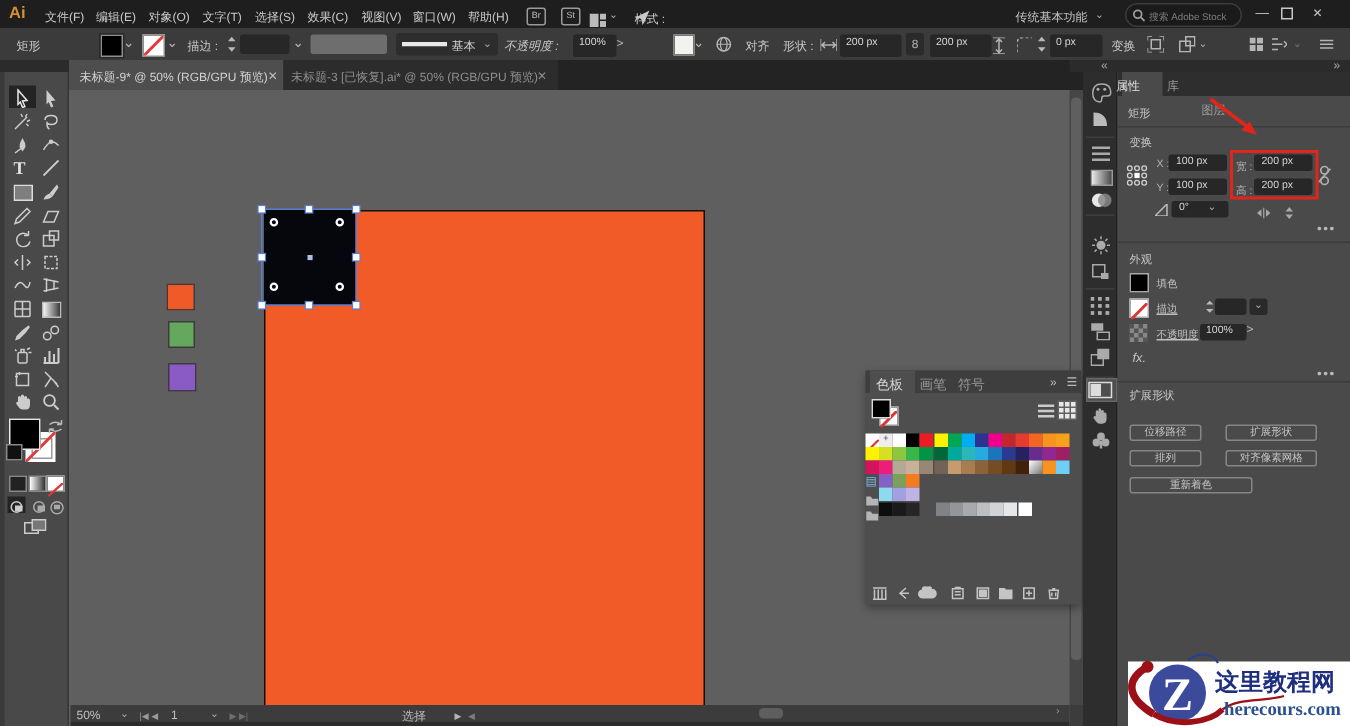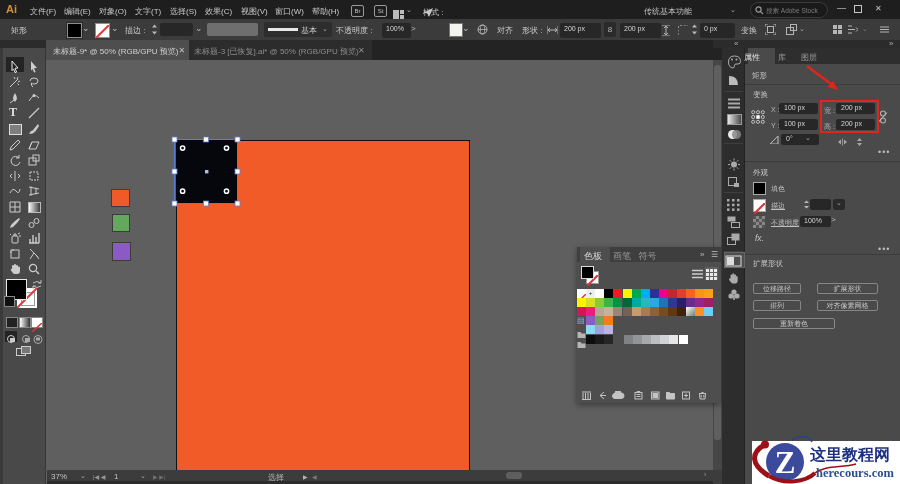--- a/index.html
+++ b/index.html
@@ -33,21 +33,21 @@
       <rect x="7" y="0" width="4" height="4" fill="#bbb"></rect>
       <rect x="7" y="5" width="4" height="4" fill="#bbb"></rect>
     </svg>
 </div>
 <div class="abs" style="left:406px;top:6px;color:#aaa;font-size:7px;">⌄</div>
 <div class="abs" style="left:422px;top:4px;width:12px;height:11px;">
 <svg width="12" height="11">
       <path d="M1 6 L11 1 L7 10 L5 6 Z" fill="#c8c8c8"></path>
     </svg>
 </div>
-<div class="abs" style="left:644px;top:6px;color:#c4c4c4;font-size:8px;">传统基本功能</div>
+<div class="abs" style="left:677px;top:6px;color:#c4c4c4;font-size:8px;">传统基本功能</div>
 <div class="abs" style="left:730px;top:6px;color:#aaa;font-size:7px;">⌄</div>
 <div class="abs" style="left:750px;top:2px;width:76px;height:14px;background:#1a1a1a;border:1px solid #3a3a3a;border-radius:8px;">
   <svg class="abs" style="left:4px;top:3px;" width="9" height="9">
       <circle cx="3.5" cy="3.5" r="2.6" fill="none" stroke="#999" stroke-width="1.2"></circle>
       <line x1="5.6" y1="5.6" x2="8" y2="8" stroke="#999" stroke-width="1.2"></line>
     </svg>
   <span class="abs" style="left:15px;top:3.5px;color:#7d7d7d;font-size:6.5px;white-space:nowrap;">搜索 Adobe Stock</span>
 </div>
 <div class="abs" style="left:837px;top:3px;color:#c8c8c8;font-size:9px;">—</div>
 <div class="abs" style="left:854px;top:5px;width:6px;height:6px;border:1px solid #c8c8c8;"></div>
@@ -72,21 +72,21 @@
 <div class="abs well" style="left:160px;top:23px;width:33px;height:13px;"></div>
 <div class="abs" style="left:195px;top:23px;color:#bbb;font-size:9px;">⌄</div>
 <div class="abs" style="left:207px;top:23px;width:51px;height:13px;background:#6e6e6e;border-radius:2px;"></div>
 <div class="abs" style="left:264px;top:22px;width:68px;height:15px;background:#2d2d2d;border-radius:2px;">
   <svg class="abs" style="left:4px;top:6px;" width="30" height="3">
       <rect width="30" height="3" fill="#e8e8e8"></rect>
     </svg>
   <span class="abs" style="left:37px;top:3px;color:#ccc;font-size:8px;">基本</span>
   <span class="abs" style="left:58px;top:3px;color:#aaa;font-size:7px;">⌄</span>
 </div>
-<div class="abs txt" style="left:336px;top:25px;font-size:8px;">不透明度 :</div>
+<div class="abs txt" style="left:336px;top:25px;font-size:8px;font-style:italic;">不透明度 :</div>
 <div class="abs well" style="left:382px;top:23px;width:25px;height:13px;padding:2px 0 0 4px;">100%</div>
 <div class="abs" style="left:411px;top:24px;color:#bbb;font-size:8px;">&gt;</div>
 <div class="abs txt" style="left:423px;top:7px;font-size:8px;">样式 :</div>
 <div class="abs" style="left:449px;top:23px;width:12px;height:12px;background:#f2f2ef;border:1px solid #777;"></div>
 <div class="abs" style="left:462px;top:23px;color:#bbb;font-size:9px;">⌄</div>
 <svg class="abs" style="left:477px;top:24px;" width="11" height="11">
     <circle cx="5.5" cy="5.5" r="4.5" fill="none" stroke="#b5b5b5" stroke-width="1"></circle>
     <line x1="1" y1="5.5" x2="10" y2="5.5" stroke="#b5b5b5" stroke-width="0.8"></line>
     <ellipse cx="5.5" cy="5.5" rx="2.2" ry="4.5" fill="none" stroke="#b5b5b5" stroke-width="0.8"></ellipse>
   </svg>
@@ -489,21 +489,21 @@
         <rect x="6.2" y="7" width="1.6" height="5" fill="#aaaaaa"></rect>
       </svg></div>
   </div>
 
 <div class="abs" id="proppanel" style="left:745px;top:48px;width:155px;height:436px;background:#4a4a4a;"></div>
 
 <div class="abs" style="left:745px;top:48px;width:155px;height:16px;background:#2e2e2e;"></div>
 <div class="abs" style="left:748px;top:48px;width:27px;height:16px;background:#4a4a4a;"></div>
 <div class="abs" style="left:744px;top:52px;color:#e0e0e0;font-size:8px;text-align:center;">属性</div>
 <div class="abs" style="left:778px;top:52px;color:#9a9a9a;font-size:8px;">库</div>
-<div class="abs" style="left:801px;top:52px;color:#9a9a9a;font-size:8px;text-align:center;">图层</div>
+<div class="abs" style="left:801px;top:68px;color:#9a9a9a;font-size:8px;text-align:center;">图层</div>
 <div class="abs" style="left:752px;top:71px;color:#c6c6c6;font-size:7.5px;">矩形</div>
 <div class="abs" style="left:745px;top:84px;width:155px;height:1px;background:#3c3c3c;"></div>
 <div class="abs" style="left:753px;top:90px;color:#c6c6c6;font-size:7.5px;">变换</div>
 
 <svg class="abs" style="left:751px;top:110px;" width="14" height="14" viewBox="0 0 16 16">
  <g fill="none" stroke="#cfcfcf">
       <circle cx="2.5" cy="2.5" r="1.8"></circle>
       <circle cx="8" cy="2.5" r="1.8"></circle>
       <circle cx="13.5" cy="2.5" r="1.8"></circle>
       <circle cx="2.5" cy="8" r="1.8"></circle>
@@ -589,21 +589,21 @@
 <div class="abs" style="left:753px;top:259px;color:#c6c6c6;font-size:7.5px;">扩展形状</div>
 <div class="abs" style="left:753px;top:283px;width:48px;height:11px;border:1px solid #868686;border-radius:2px;color:#c6c6c6;font-size:7px;text-align:center;line-height:10px;box-sizing:border-box;">位移路径</div>
 <div class="abs" style="left:817px;top:283px;width:61px;height:11px;border:1px solid #868686;border-radius:2px;color:#c6c6c6;font-size:7px;text-align:center;line-height:10px;box-sizing:border-box;">扩展形状</div>
 <div class="abs" style="left:753px;top:300px;width:48px;height:11px;border:1px solid #868686;border-radius:2px;color:#c6c6c6;font-size:7px;text-align:center;line-height:10px;box-sizing:border-box;">排列</div>
 <div class="abs" style="left:817px;top:300px;width:61px;height:11px;border:1px solid #868686;border-radius:2px;color:#c6c6c6;font-size:7px;text-align:center;line-height:10px;box-sizing:border-box;">对齐像素网格</div>
 <div class="abs" style="left:753px;top:318px;width:82px;height:11px;border:1px solid #868686;border-radius:2px;color:#c6c6c6;font-size:7px;text-align:center;line-height:10px;box-sizing:border-box;">重新着色</div>
 
 <div class="abs" id="statusbar" style="left:47px;top:470px;width:666px;height:11px;background:#3c3c3c;"></div>
 <div class="abs" style="left:47px;top:481px;width:666px;height:3px;background:#2b2b2b;"></div>
 <div class="abs" style="left:713px;top:470px;width:9px;height:14px;background:#3c3c3c;"></div>
-<div class="abs" style="left:51px;top:472px;color:#c0c0c0;font-size:8px;">37%</div>
+<div class="abs" style="left:51px;top:472px;color:#c0c0c0;font-size:8px;">50%</div>
 <div class="abs" style="left:80px;top:472px;color:#aaa;font-size:7px;">⌄</div>
 <div class="abs" style="left:93px;top:473px;color:#9a9a9a;font-size:6px;">|◀ ◀</div>
 <div class="abs" style="left:114px;top:472px;color:#c0c0c0;font-size:8px;">1</div>
 <div class="abs" style="left:140px;top:472px;color:#aaa;font-size:7px;">⌄</div>
 <div class="abs" style="left:153px;top:473px;color:#6f6f6f;font-size:6px;">▶ ▶|</div>
 <div class="abs" style="left:268px;top:472px;color:#bbb;font-size:8px;">选择</div>
 <div class="abs" style="left:303px;top:473px;color:#b5b5b5;font-size:6px;">▶</div>
 <div class="abs" style="left:312px;top:473px;color:#7a7a7a;font-size:6px;">◀</div>
 <div class="abs" style="left:506px;top:472px;width:16px;height:7px;background:#5e5e5e;border-radius:3px;"></div>
 <div class="abs" style="left:704px;top:471px;color:#999;font-size:7px;">›</div>

